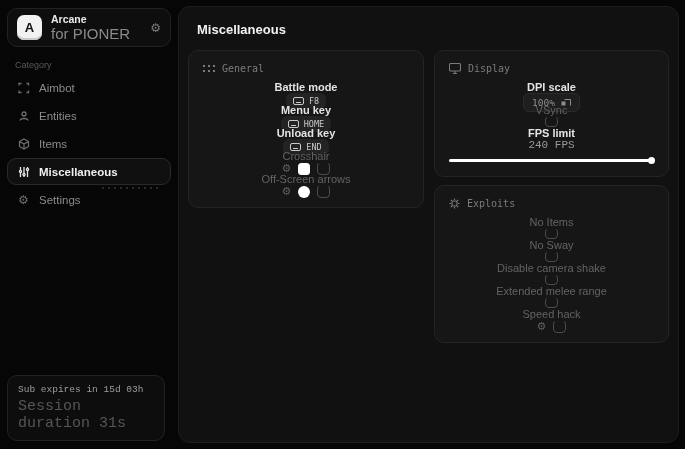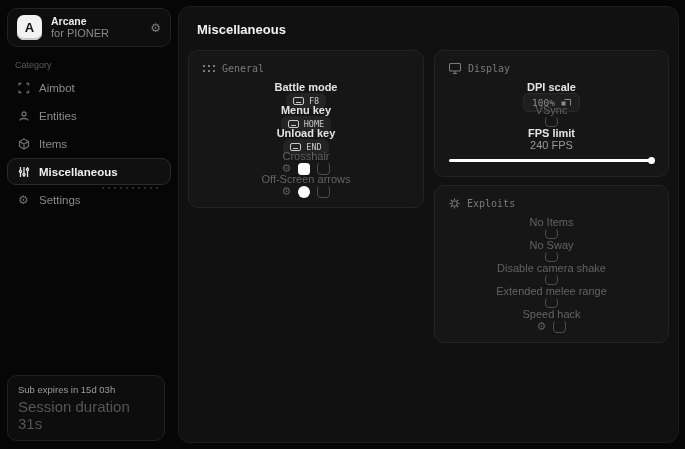--- a/index.html
+++ b/index.html
@@ -9,38 +9,38 @@
 
   
   .sidebar { position:absolute; left:0; top:0; width:178px; height:449px; padding:8px 7px; }
   .brand-card { display:flex; align-items:center; gap:9px; background:#0e0e0e;
     border:1px solid #222; border-radius:10px; padding:7px 9px; height:39px; }
   .logo { width:25px; height:25px; background:#f2f2f2; border-radius:7px; color:#111;
     font-weight:700; font-size:13px; display:flex; align-items:center; justify-content:center;
     box-shadow:inset 0 -2px 0 #c9c9c9; }
   .brand-text { flex:1; line-height:1.15; }
   .brand-name { font-size:10.5px; font-weight:700; color:#ececec; }
-  .brand-sub { font-size:11px; color:#8a8a8a; }
+  .brand-sub { font-size:15px; color:#8a8a8a; }
   .brand-gear { color:#7d7d7d; font-size:12px; cursor:pointer; }
 
   .cat-label { font-size:9px; color:#5a5a5a; margin:13px 0 4px 8px; }
 
   .nav { display:flex; flex-direction:column; }
   .nav-item { position:relative; display:flex; align-items:center; gap:9px; height:27px;
     padding:0 9px; border-radius:9px; border:1px solid transparent; color:#8b8b8b;
     font-size:11.5px; cursor:pointer; margin-bottom:1px; }
   .nav-item .nicon { width:13px; display:flex; justify-content:center; color:#6e6e6e; }
   .nav-item.active { background:#101010; border-color:#2a2a2a; color:#f0f0f0; font-weight:600; }
   .nav-item.active .nicon { color:#e8e8e8; }
   .dots-tex { position:absolute; right:8px; bottom:-7px; width:62px; height:6px;
     background-image:radial-gradient(#2a2a2a 1px, transparent 1px); background-size:6px 6px; }
 
   .side-footer { position:absolute; left:7px; right:13px; bottom:8px; background:#0d0d0d;
     border:1px solid #222; border-radius:10px; padding:8px 10px;
-    font-family:Liberation Sans, sans-serif; }
+    font-family:Liberation Mono, monospace; }
   .sf1 { font-size:9.5px; color:#9d9d9d; }
   .sf2 { font-size:15px; color:#565656; margin-top:3px; }
 
   
   .main { position:absolute; left:178px; top:6px; width:501px; height:437px;
     background:#111111; border:1px solid #1d1d1d; border-radius:12px; padding:13px 9px; }
   .page-title { font-size:13px; font-weight:700; color:#f2f2f2; margin:2px 0 13px 9px; }
   .cols { display:flex; gap:10px; }
   .col-left { width:238px; }
   .col-right { width:237px; display:flex; flex-direction:column; gap:8px; }
@@ -63,21 +63,21 @@
 
   .gear-sm { color:#5f5f5f; font-size:11px; cursor:pointer; line-height:1; }
   .swatch-sq { width:12px; height:12px; border-radius:3.5px; background:#fff; cursor:pointer; }
   .swatch-ci { width:12px; height:12px; border-radius:50%; background:#fff; cursor:pointer; }
   .checkbox { width:13px; height:13px; border:1.5px solid #4d4d4d; border-top-color:transparent;
     border-radius:4.5px; cursor:pointer; }
 
   .dpi-pill { display:inline-flex; align-items:flex-end; gap:6px; background:#1e1e1e;
     border:1px solid #2b2b2b; border-radius:6px; padding:3px 8px; color:#8d8d8d;
     font-family:"DejaVu Sans Mono","Liberation Mono",monospace; font-size:9.5px; cursor:pointer; }
-  .fps-val { font-size:11px; color:#9a9a9a; font-family:Liberation Sans, sans-serif; }
+  .fps-val { font-size:11px; color:#9a9a9a; font-family:Liberation Mono, monospace; }
   .slider { position:relative; height:3px; background:#2a2a2a; border-radius:2px; margin:9px 1px 3px; cursor:pointer; }
   .slider-fill { position:absolute; left:0; top:0; height:3px; background:#fff; border-radius:2px; }
   .slider-knob { position:absolute; right:-1px; top:-2px; width:7px; height:7px;
     background:#fff; border-radius:50%; }
 </style>
 </head>
 <body>
 
 <div class="app">
 

